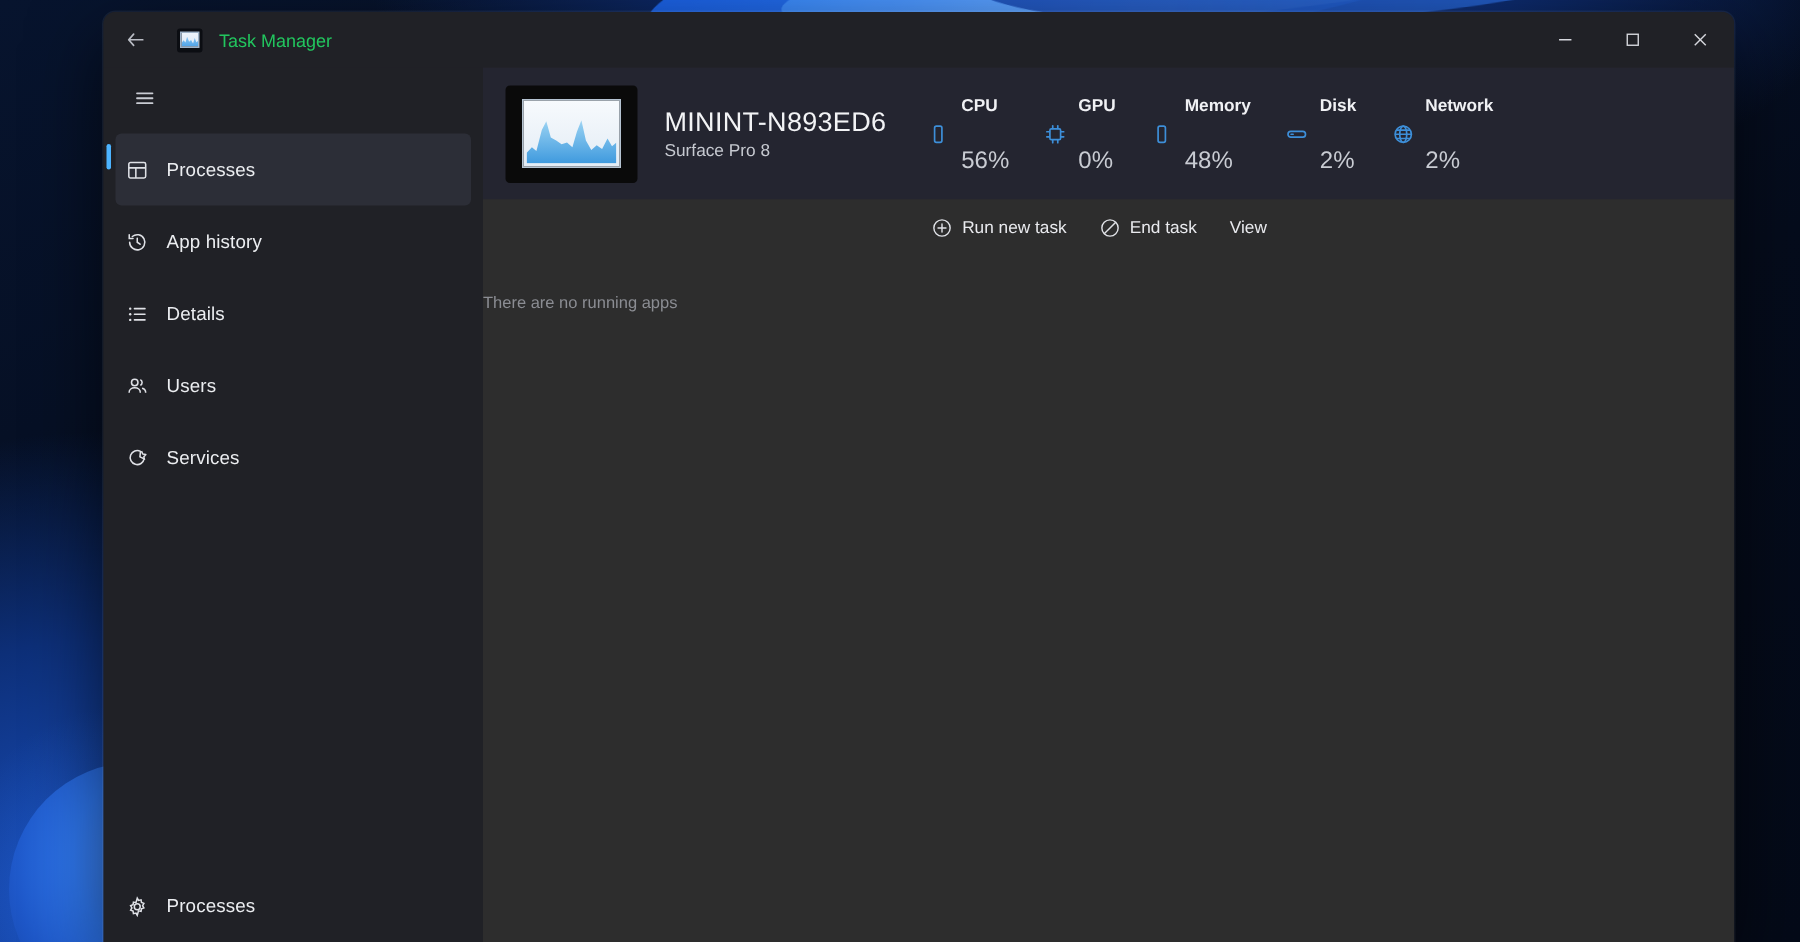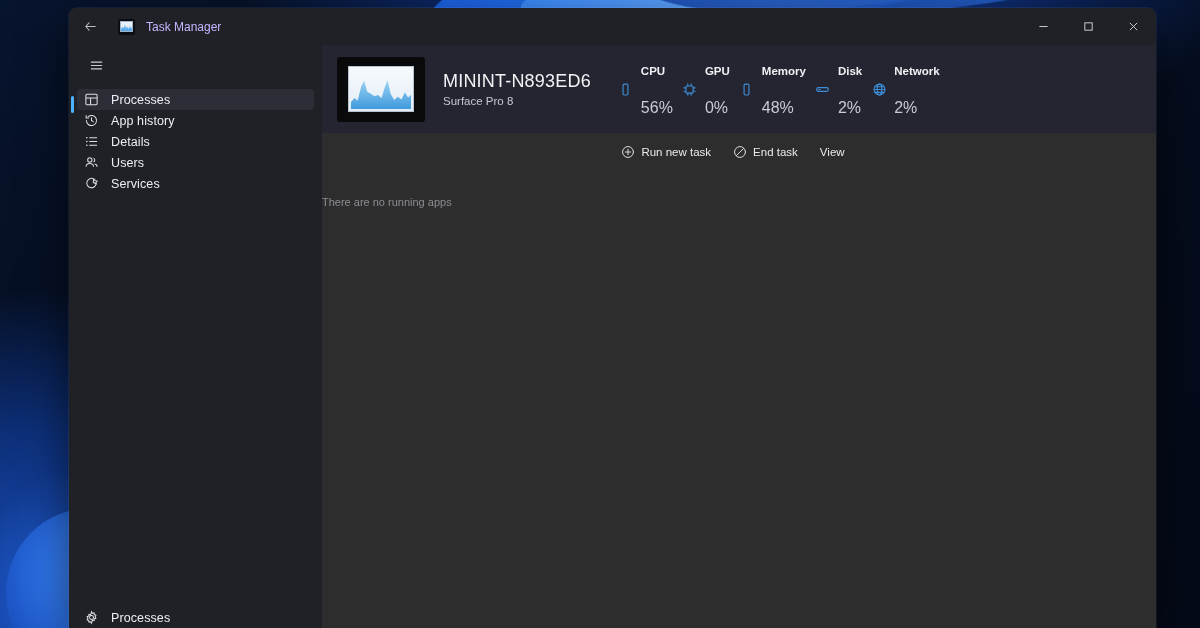--- a/index.html
+++ b/index.html
@@ -108,21 +108,21 @@
   .app-icon .mini::after {
     content: "";
     position: absolute; left: 0; bottom: 0; right: 0; height: 7px;
     background:
       linear-gradient(to top, #4ea3e8 0%, #8fc8f2 100%);
     clip-path: polygon(0 70%, 12% 40%, 24% 62%, 34% 8%, 46% 55%, 58% 38%, 70% 72%, 80% 20%, 90% 60%, 100% 48%, 100% 100%, 0 100%);
   }
   #win-title {
     margin-left: 11px;
     font-size: 12px;
-    color: #c4b5fd;
+    color: #22c55e;
   }
   .win-controls {
     position: absolute;
     right: 0; top: 0;
     height: 37px;
     display: flex;
   }
   .win-ctl {
     width: 45px; height: 37px;
     display: flex; align-items: center; justify-content: center;
@@ -149,21 +149,21 @@
   }
   .hamburger {
     width: 38px; height: 34px;
     margin: 0 0 7px 8px;
     display: flex; align-items: center; justify-content: center;
     border-radius: 4px;
   }
   .hamburger svg { width: 15px; height: 15px; color: #c9ccd3; }
 
   .nav-item {
-    height: 21px;
+    height: 48px;
     margin: 0 8px;
     display: flex;
     align-items: center;
     border-radius: 4px;
     position: relative;
     color: #e8e9ed;
   }
   .nav-item.selected { background: #2c2e37; }
   .nav-item.selected::before {
     content: "";
@@ -238,21 +238,21 @@
   }
   #device-model {
     font-size: 11.5px;
     color: #c6c9d0;
     margin-top: 3px;
   }
   .stats {
     display: flex;
     align-items: center;
     margin-left: 25px;
-    gap: 7px;
+    gap: 21px;
   }
   .stat { display: flex; align-items: center; }
   .stat-ico {
     width: 20px;
     flex: 0 0 20px;
     display: flex; align-items: center; justify-content: center;
     color: #3d8fd9;
   }
   .stat-ico svg { width: 15px; height: 15px; }
   .stat-txt { margin-left: 5px; }

